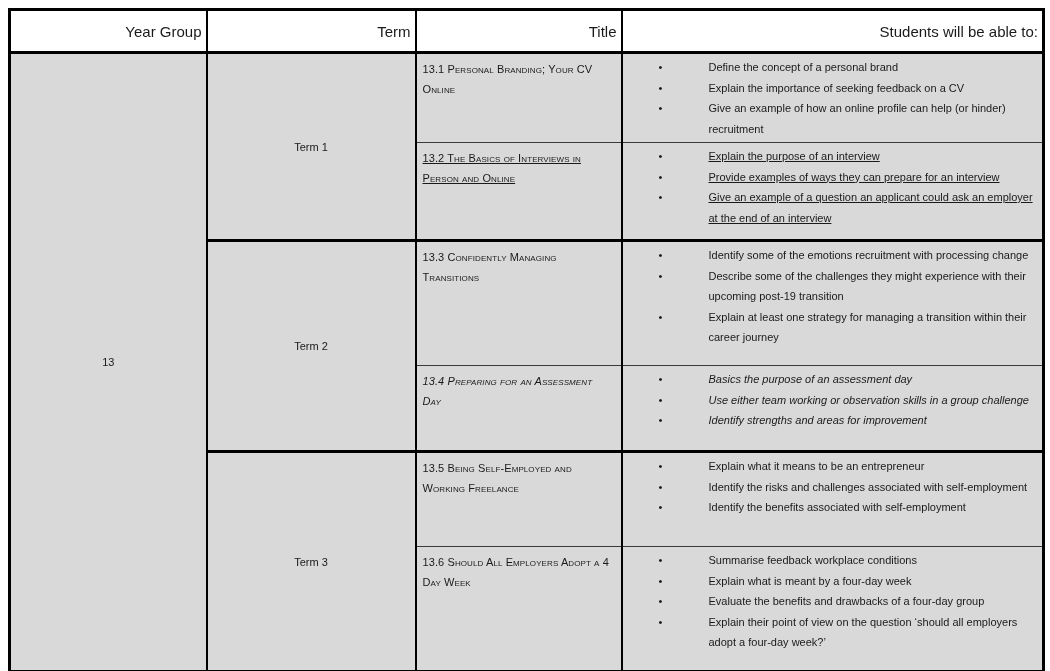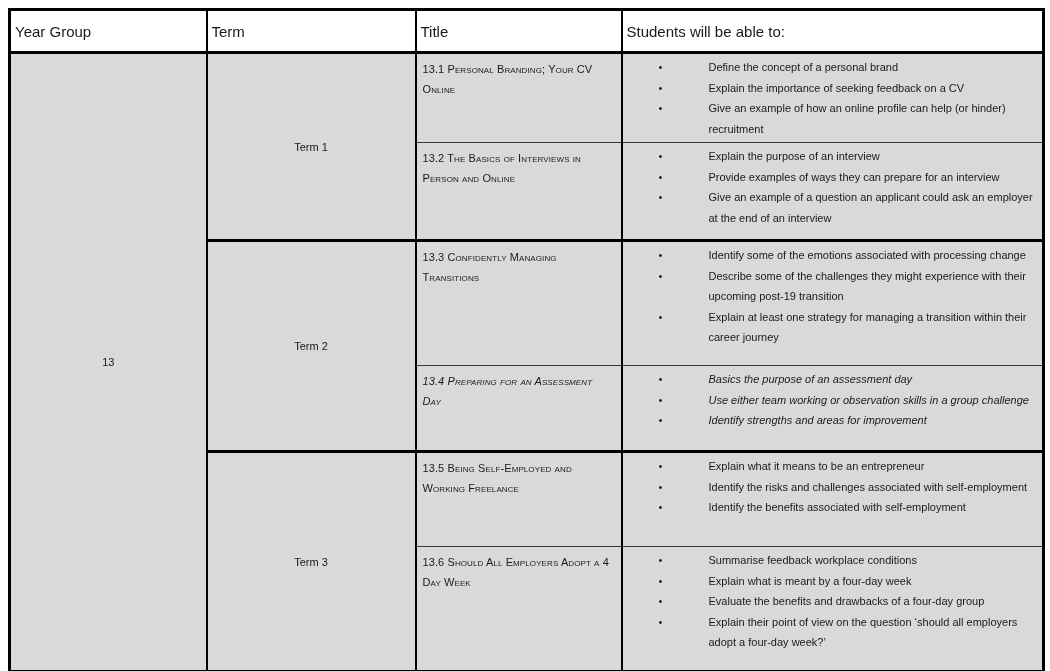--- a/index.html
+++ b/index.html
@@ -32,21 +32,21 @@
   col.c3 { width: 206px; }
   col.c4 { width: 422px; }
 
   th {
     background: #ffffff;
     border: 2px solid #000000;
     border-bottom: 3px solid #000000;
     height: 36px;
     font-size: 15px;
     font-weight: normal;
-    text-align: left;
+    text-align: right;
     vertical-align: middle;
     padding: 2px 4px;
   }
   td {
     background: #d9d9d9;
     border-left: 2px solid #000000;
     border-right: 2px solid #000000;
     font-size: 11px;
   }
   td.group-top { border-top: 3px solid #000000; }
@@ -78,21 +78,21 @@
     padding-left: 86px;
     line-height: 20.5px;
   }
   ul.obj-list li::before {
     content: "\2022";
     position: absolute;
     left: 36px;
     top: 0;
   }
   tr.h87  { height: 87px; }
-  tr.h98  { height: 98px; }
+  tr.h98  { height: 98px; text-decoration: underline; }
   tr.h125 { height: 125px; }
   tr.h86  { height: 86px; font-style: italic; }
   tr.h95  { height: 95px; }
   tr.h125b{ height: 125px; }
 </style>
 </head>
 <body>
 
 <div class="page">
   <table class="curriculum">
@@ -131,21 +131,21 @@
             <li>Provide examples of ways they can prepare for an interview</li>
             <li>Give an example of a question an applicant could ask an employer at the end of an interview</li>
           </ul>
         </td>
       </tr>
       <tr class="h125">
         <td class="term-cell group-top" rowspan="2">Term 2</td>
         <td class="title-cell group-top">13.3 Confidently Managing Transitions</td>
         <td class="obj-cell group-top">
           <ul class="obj-list">
-            <li>Identify some of the emotions associated with processing change</li>
+            <li>Identify some of the emotions recruitment with processing change</li>
             <li>Describe some of the challenges they might experience with their upcoming post-19 transition</li>
             <li>Explain at least one strategy for managing a transition within their career journey</li>
           </ul>
         </td>
       </tr>
       <tr class="h86">
         <td class="title-cell thin-top">13.4 Preparing for an Assessment Day</td>
         <td class="obj-cell thin-top">
           <ul class="obj-list">
             <li>Basics the purpose of an assessment day</li>

